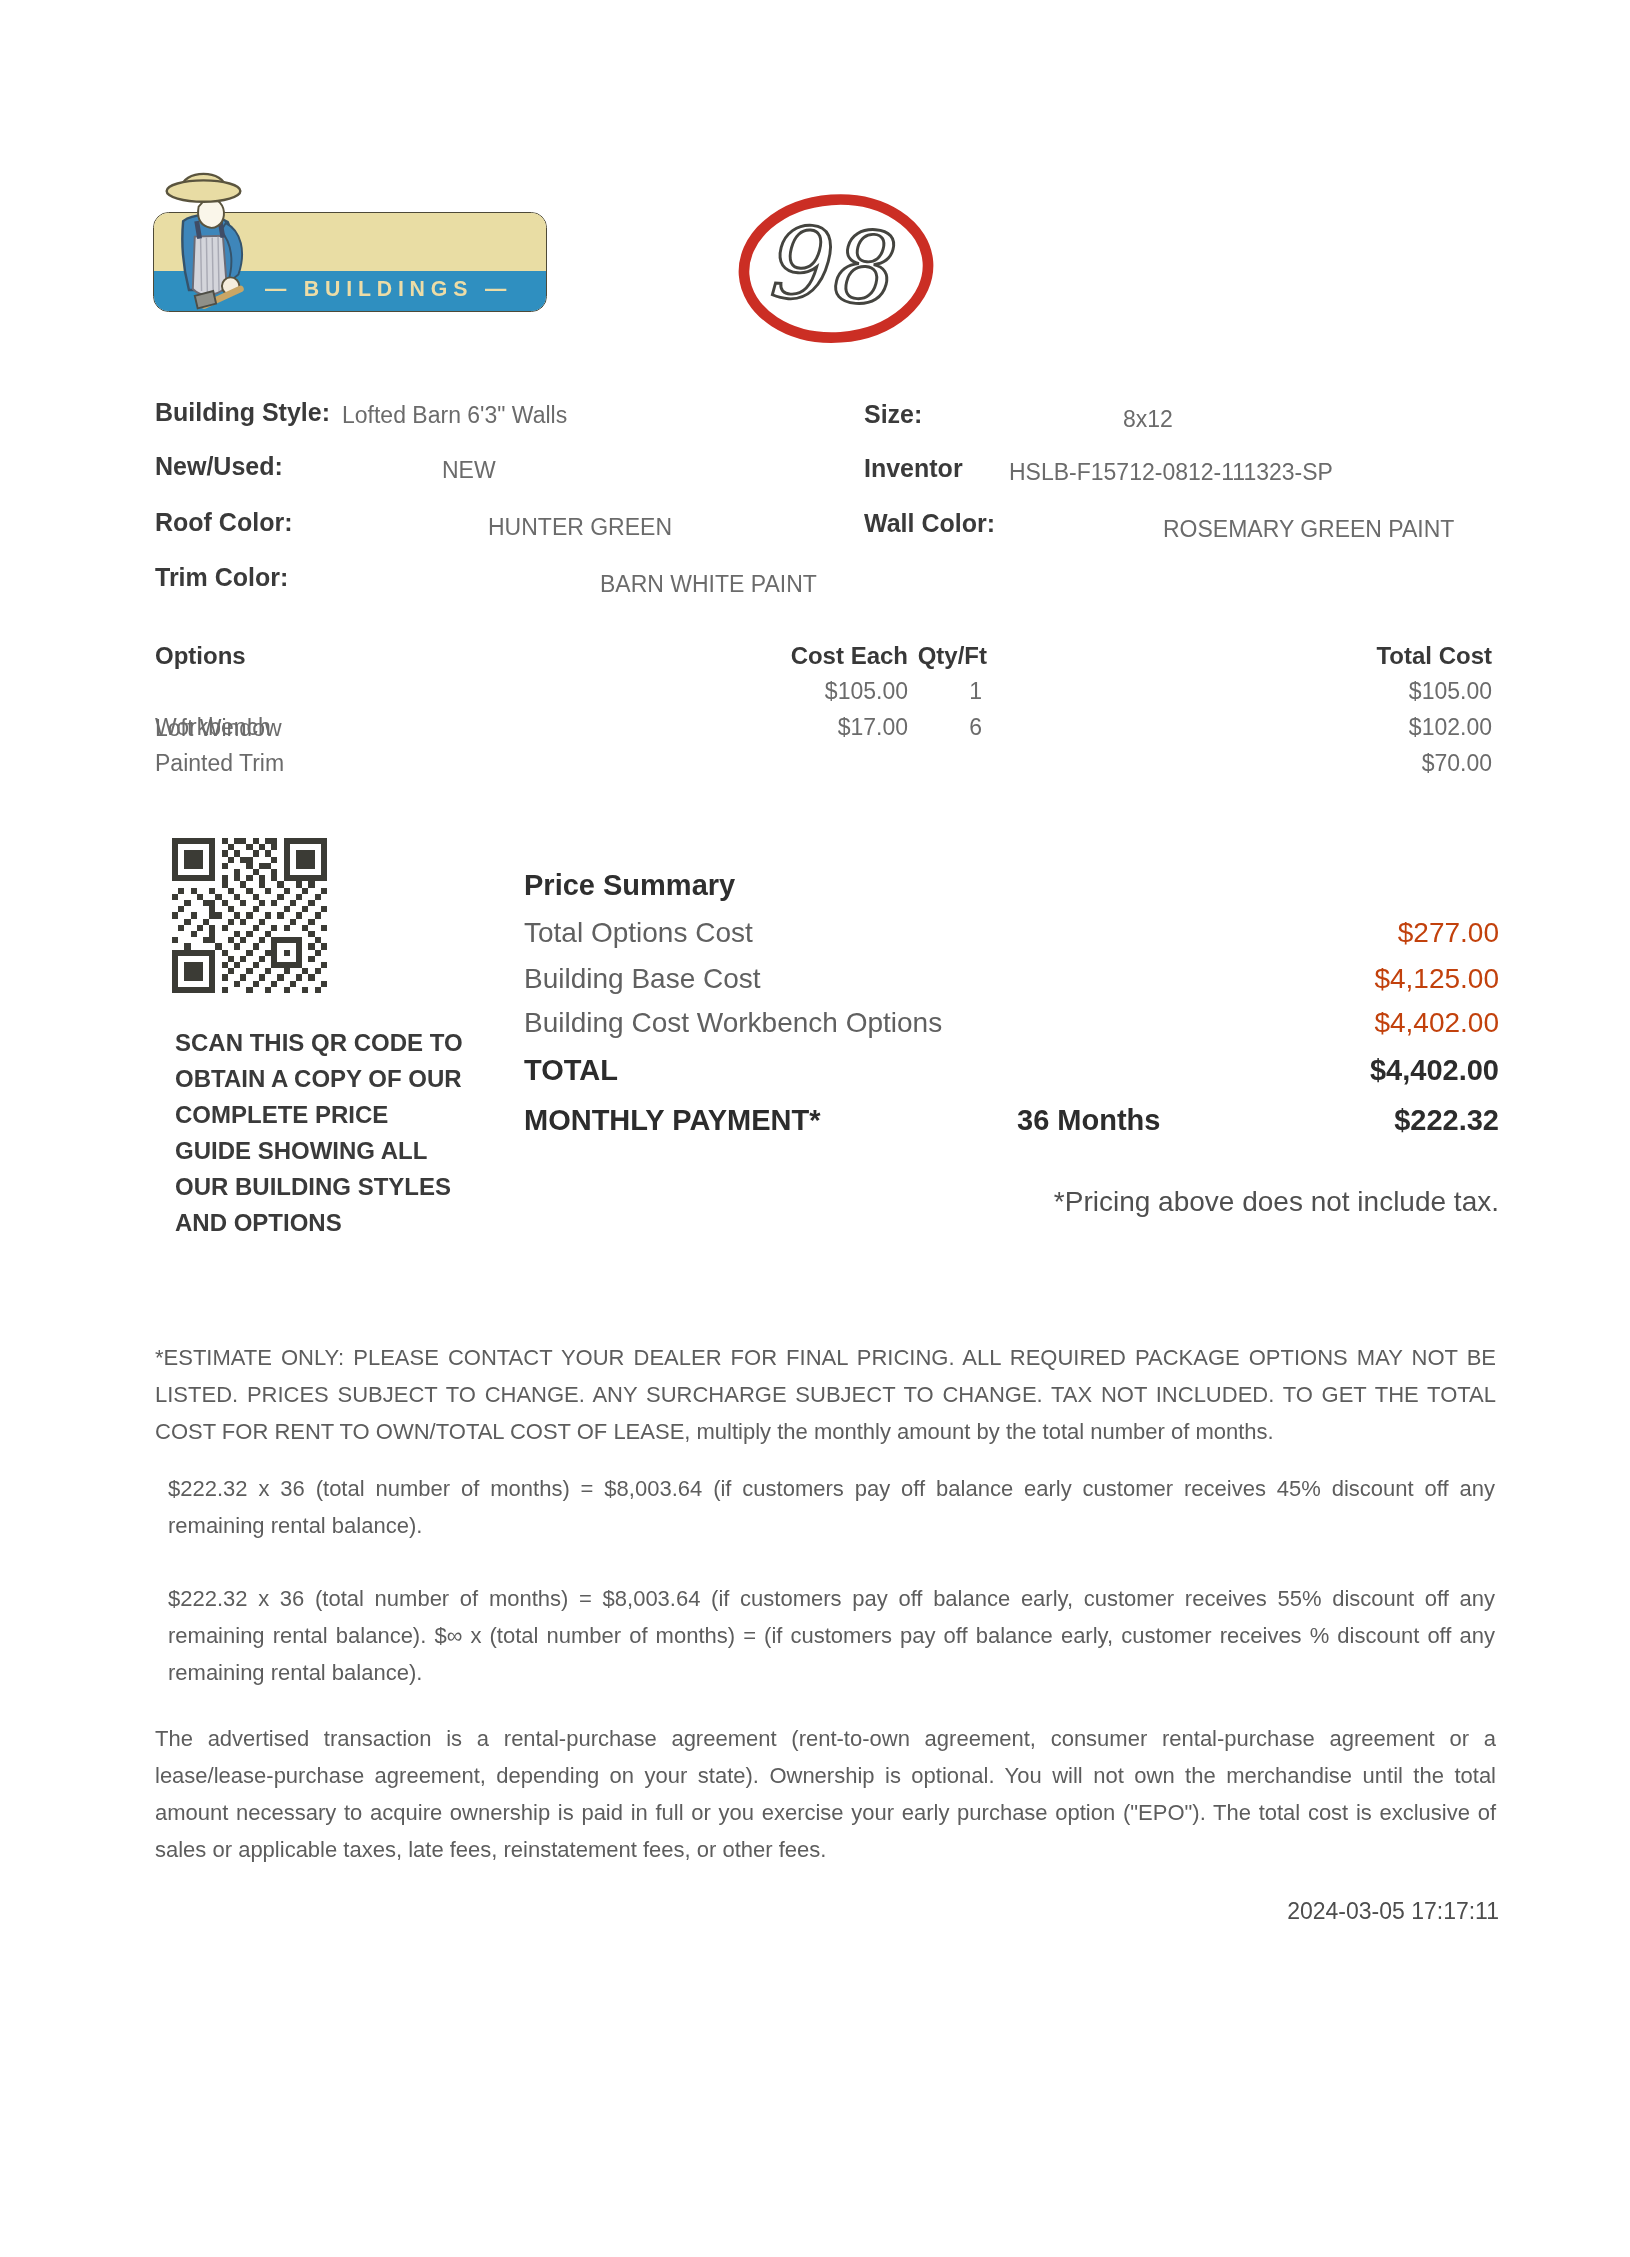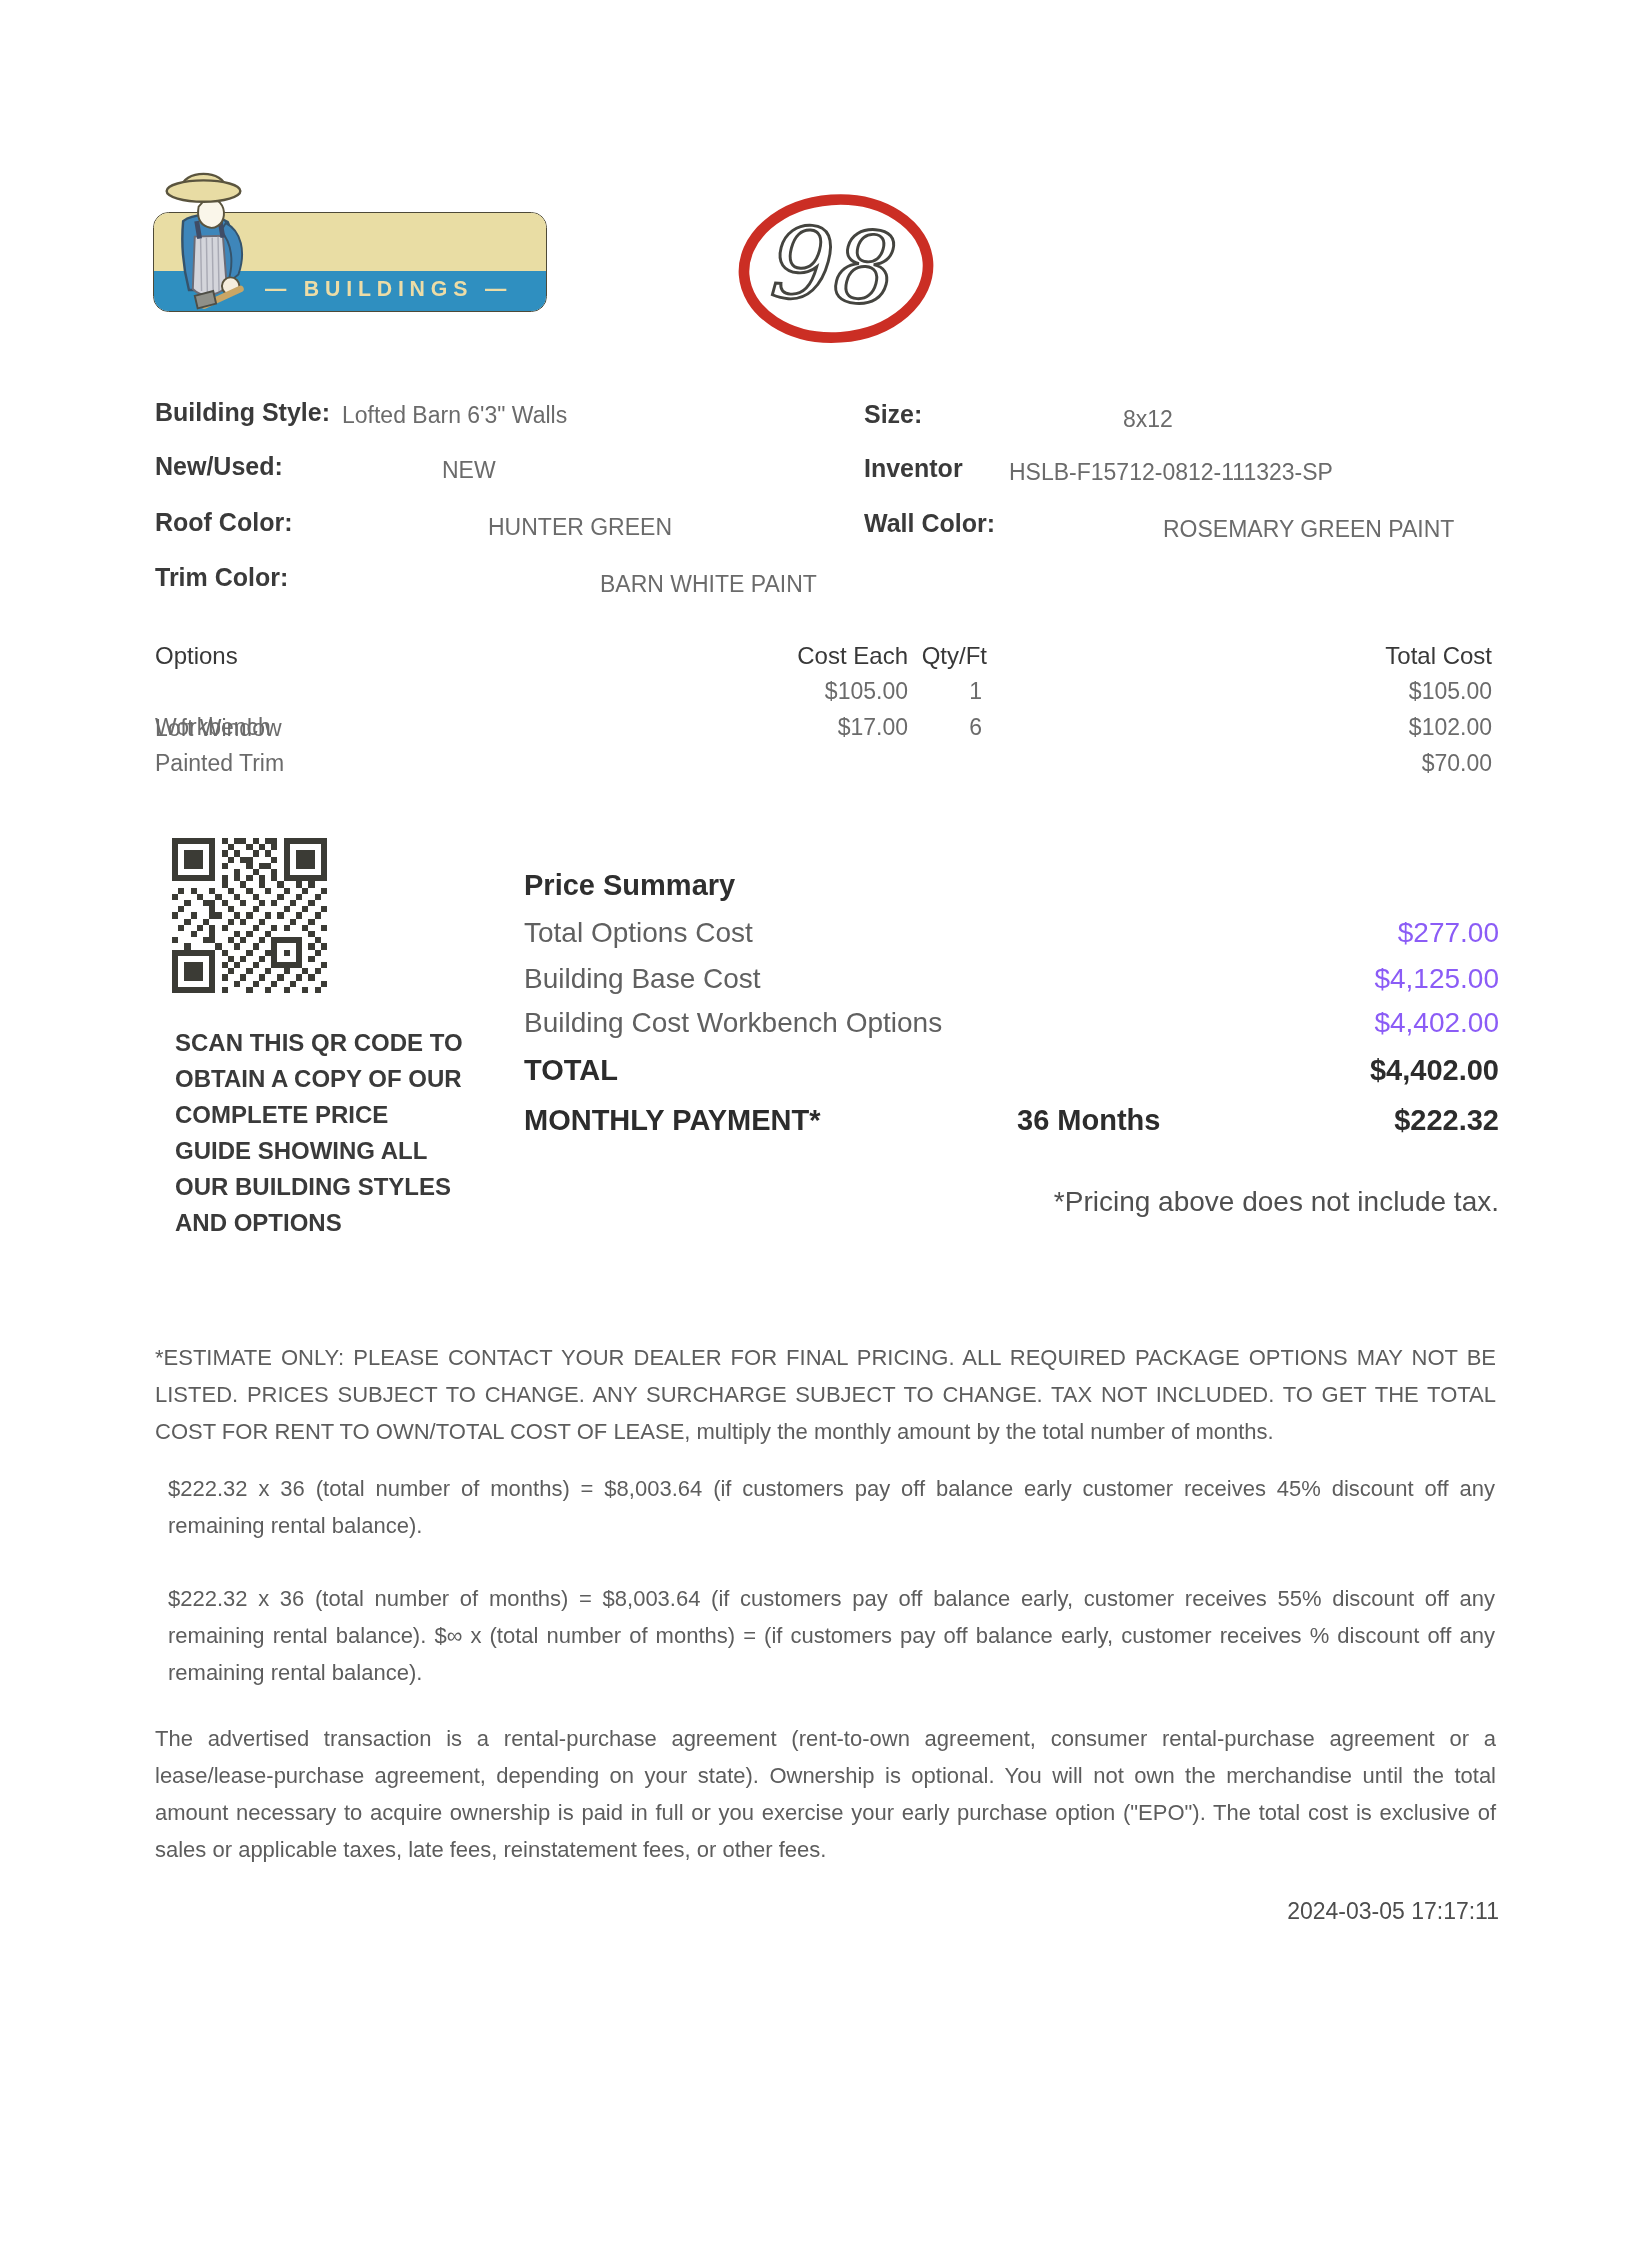--- a/index.html
+++ b/index.html
@@ -35,35 +35,35 @@
   .dealer{
     position:absolute;top:163px;right:131px;text-align:right;
     font-size:23px;line-height:37px;color:#676767;
   }
 
   
   .lbl{position:absolute;font-weight:bold;font-size:25px;color:#3a3a3a;}
   .val{position:absolute;font-size:23px;color:#6b6b6b;}
 
   
-  .opt-h{position:absolute;font-weight:normal;font-size:24px;color:#383838;}
+  .opt-h{position:absolute;font-weight:bold;font-size:24px;color:#383838;}
   .opt-v{position:absolute;font-size:23px;color:#6b6b6b;}
   .ra{text-align:right;}
 
   
   .qr{position:absolute;left:172px;top:838px;}
   .qr-note{
     position:absolute;left:175px;top:1025px;width:293px;
     font-weight:bold;font-size:24px;line-height:36px;color:#3a3a3a;
   }
 
   
   .ps-title{position:absolute;left:524px;top:869px;font-size:29px;font-weight:bold;color:#2f2f2f;}
   .ps-label{position:absolute;left:524px;font-size:28px;color:#606060;}
-  .ps-value{position:absolute;right:131px;font-size:28px;color:#8b5cf6;text-align:right;}
+  .ps-value{position:absolute;right:131px;font-size:28px;color:#c2410c;text-align:right;}
   .ps-bold{font-weight:bold;color:#2c2c2c;font-size:29px;}
   .ps-term{position:absolute;left:1017px;font-size:29px;font-weight:bold;color:#2c2c2c;}
   .tax-note{position:absolute;right:131px;top:1186px;font-size:28px;color:#4f4f4f;}
 
   
   .para{
     position:absolute;font-size:22px;line-height:37px;color:#5d5d5d;
     text-align:justify;
   }
   .stamp{position:absolute;right:131px;top:1898px;font-size:23px;color:#4d4d4d;}

